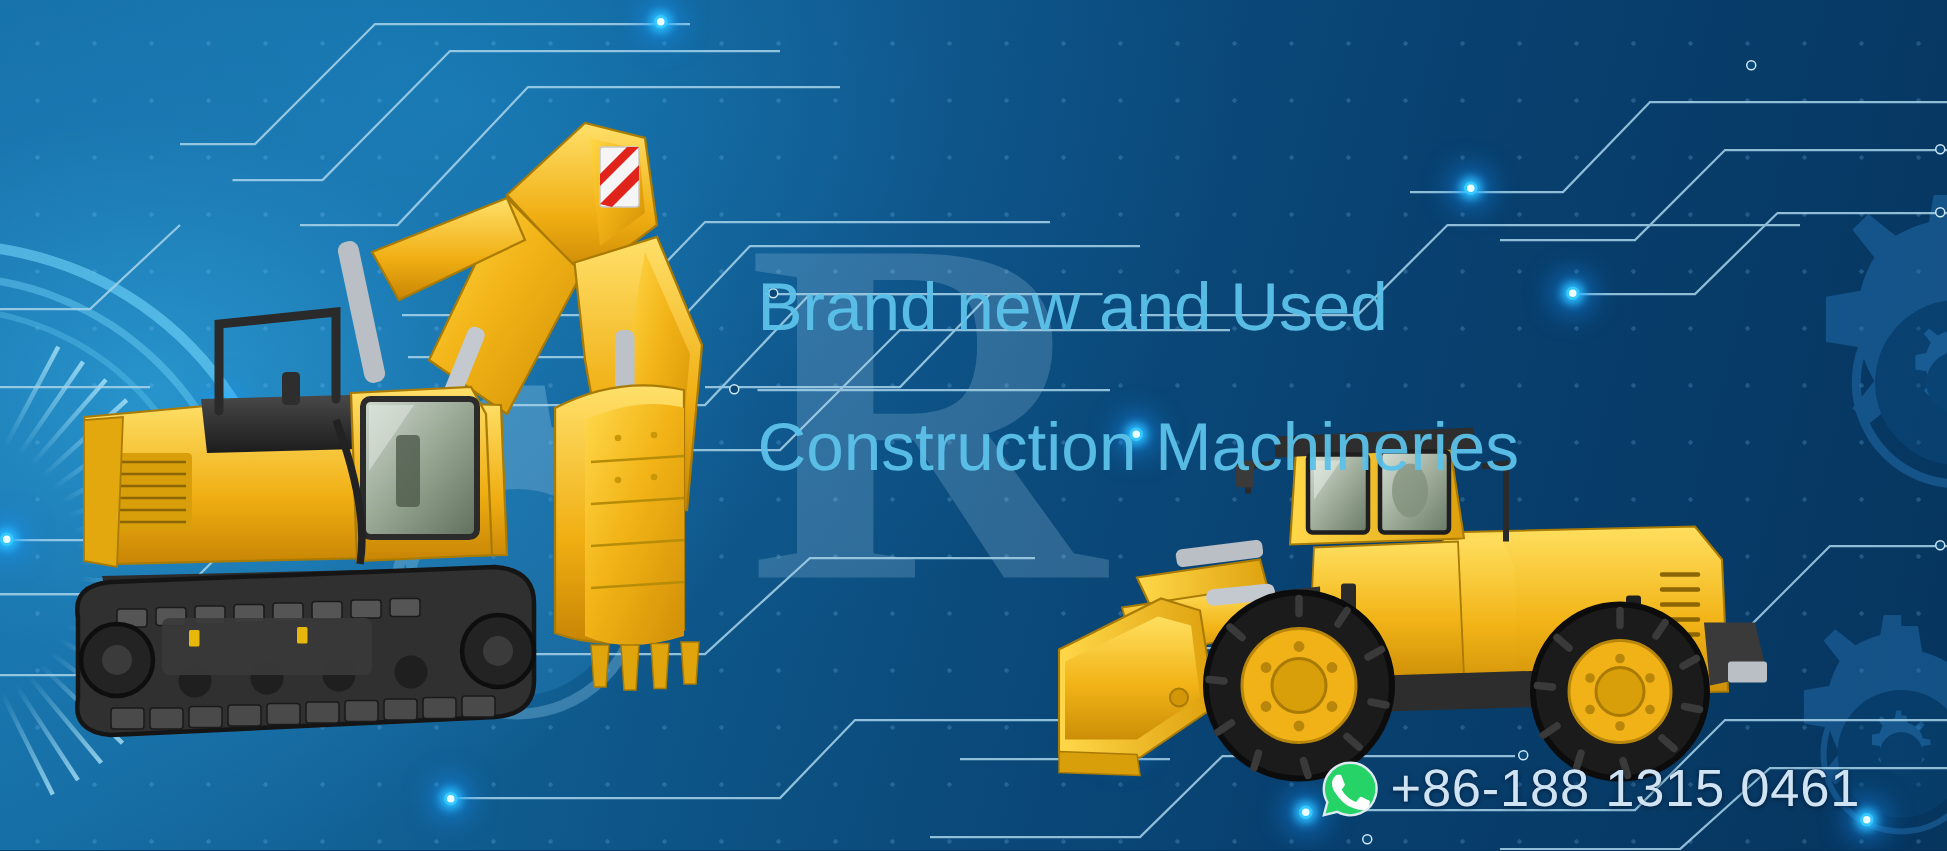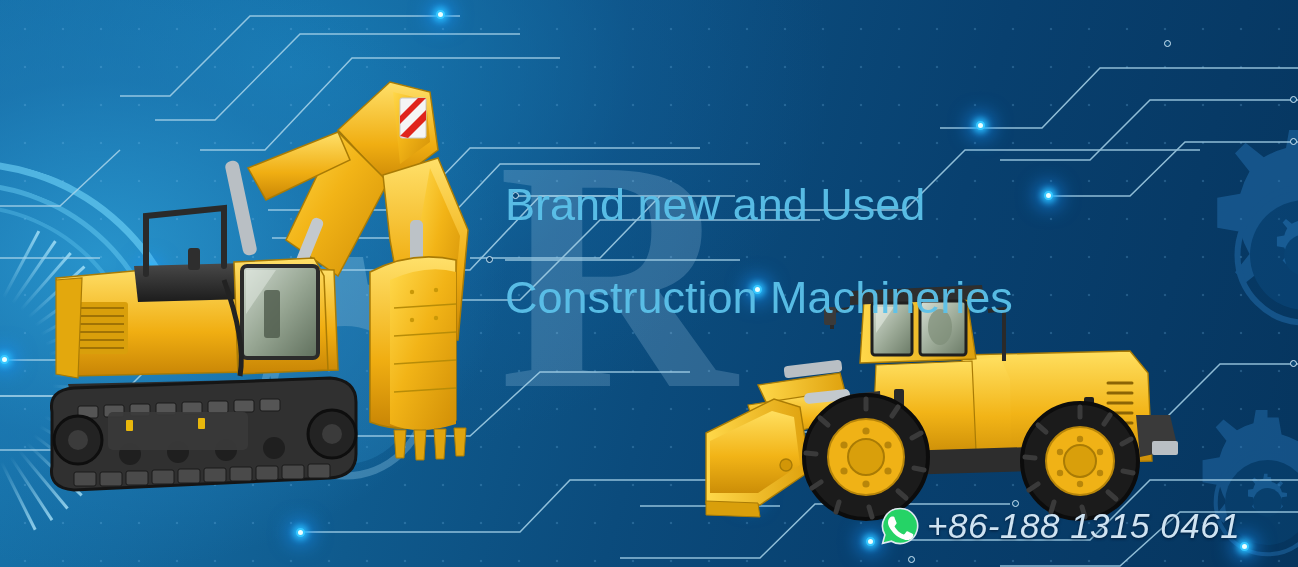--- a/index.html
+++ b/index.html
@@ -44,21 +44,21 @@
         font-size:62px;line-height:74px;font-weight:bold;font-style:italic;
         letter-spacing:-0.5px;color:#ef3a19;white-space:nowrap;
         -webkit-text-stroke:6px #ffe200;paint-order:stroke fill;
         text-shadow:0 0 2px rgba(255,226,0,.9);}
   .headline .gap{display:inline-block;width:26px;}
   
   .subtitle{position:absolute;left:505px;top:158px;z-index:30;
         font-size:45px;line-height:93px;font-weight:400;color:#5cc2ea;white-space:nowrap;
         opacity:.95;}
   
-  .phone{position:absolute;left:880px;top:506px;z-index:45;display:flex;align-items:center;gap:7px;font-style:italic;}
+  .phone{position:absolute;left:880px;top:506px;z-index:45;display:flex;align-items:center;gap:7px;}
   .wa{width:40px;height:40px;flex:0 0 auto;}
   .phonetxt{font-size:35px;line-height:40px;color:#cfe3f2;font-weight:400;letter-spacing:.5px;
         text-shadow:0 1px 3px rgba(0,20,45,.8);}
   
   .machine{position:absolute;}
   .exc{left:38px;top:40px;width:470px;height:480px;z-index:20;}
   .loader{left:700px;top:265px;width:520px;height:270px;z-index:20;}
   .machine svg{display:block;width:100%;height:100%;overflow:visible;}
 </style>
 </head>

